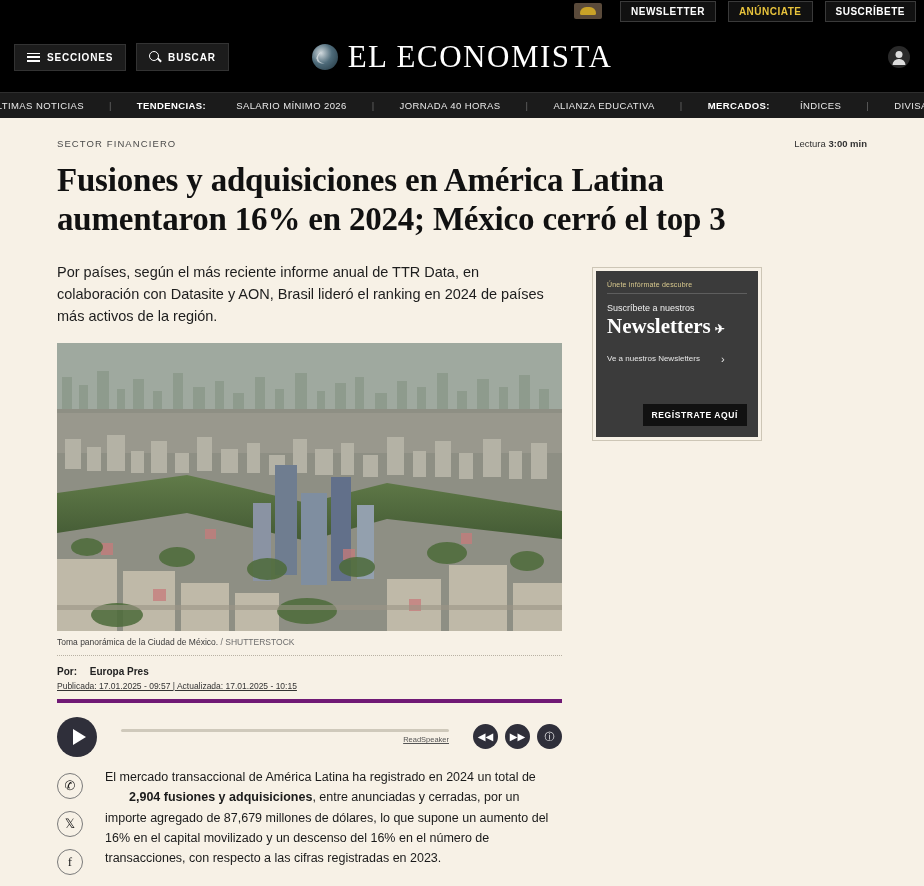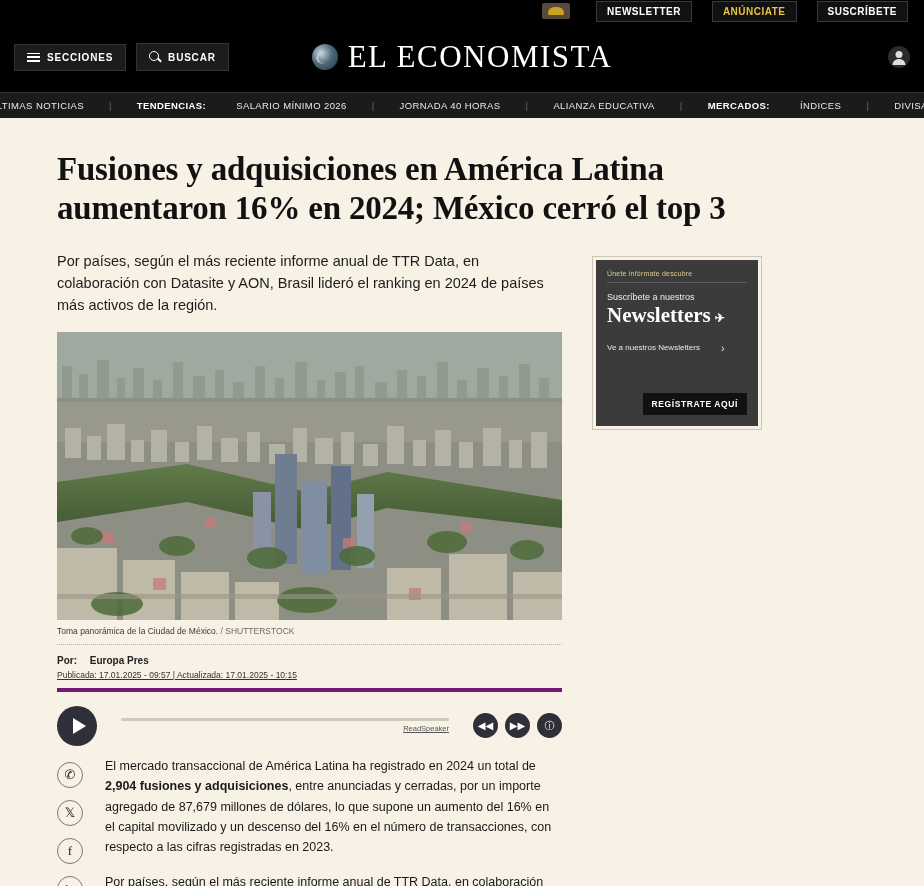--- a/index.html
+++ b/index.html
@@ -11,22 +11,22 @@
     font-family: "Liberation Sans", sans-serif;
   }
 
   
   .topbar {
     height: 22px;
     background: #000;
     display: flex;
     align-items: center;
     justify-content: flex-end;
-    padding-right: 16px;
-    gap: 16px;
+    padding-right: 8px;
+    gap: 8px;
   }
   .topbar-hand {
     width: 28px; height: 16px;
     background: #5a4a3a;
     border-radius: 2px;
     margin-right: 6px;
     position: relative;
   }
   .topbar-hand::after {
     content: "";
@@ -256,21 +256,21 @@
     font-size: 13px;
     font-family: "Liberation Serif", serif;
   }
   .body-text { flex: 1; }
   .body-text p {
     font-size: 12.5px;
     line-height: 1.63;
     color: #1a1a1a;
     margin: 0 0 14px 0;
   }
-  .body-text b { font-weight: bold; }
+  .body-text b { font-weight: bold; margin-left: 24px; }
 
   
   .promo {
     width: 170px;
     border: 1px solid #cdc6b6;
     background: #f7f1e6;
     padding: 3px;
   }
   .promo-inner {
     background: #3b3b3b;
@@ -345,20 +345,27 @@
   <span class="sep">|</span>
   <a class="strong">MERCADOS:</a>
   <a>ÍNDICES</a>
   <span class="sep">|</span>
   <a>DIVISAS</a>
 </div>
 
 <div class="page">
   <div class="wrap">
 
+    <div class="kicker-row">
+      <div class="kicker">SECTOR FINANCIERO</div>
+      <div class="readtime">
+        <span>Lectura</span>
+        <b>3:00 min</b>
+      </div>
+    </div>
 
     <h1 class="headline">Fusiones y adquisiciones en América Latina aumentaron 16% en 2024; México cerró el top 3</h1>
 
     <div class="cols">
 
       <div class="col-main">
 
         <p class="standfirst">Por países, según el más reciente informe anual de TTR Data, en colaboración con Datasite y AON, Brasil lideró el ranking en 2024 de países más activos de la región.</p>
 
         <div class="hero">

